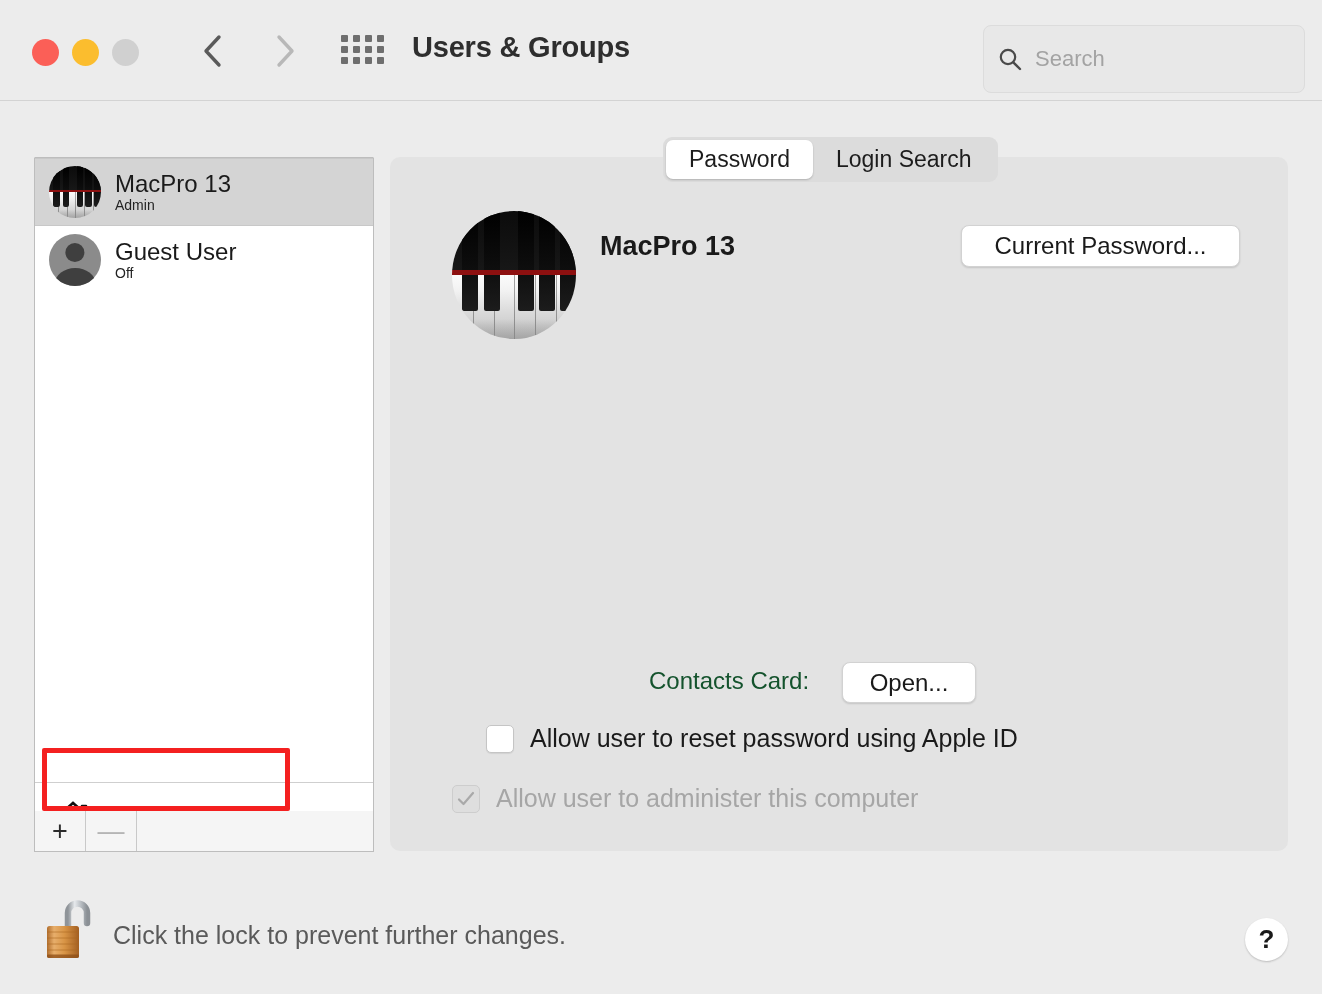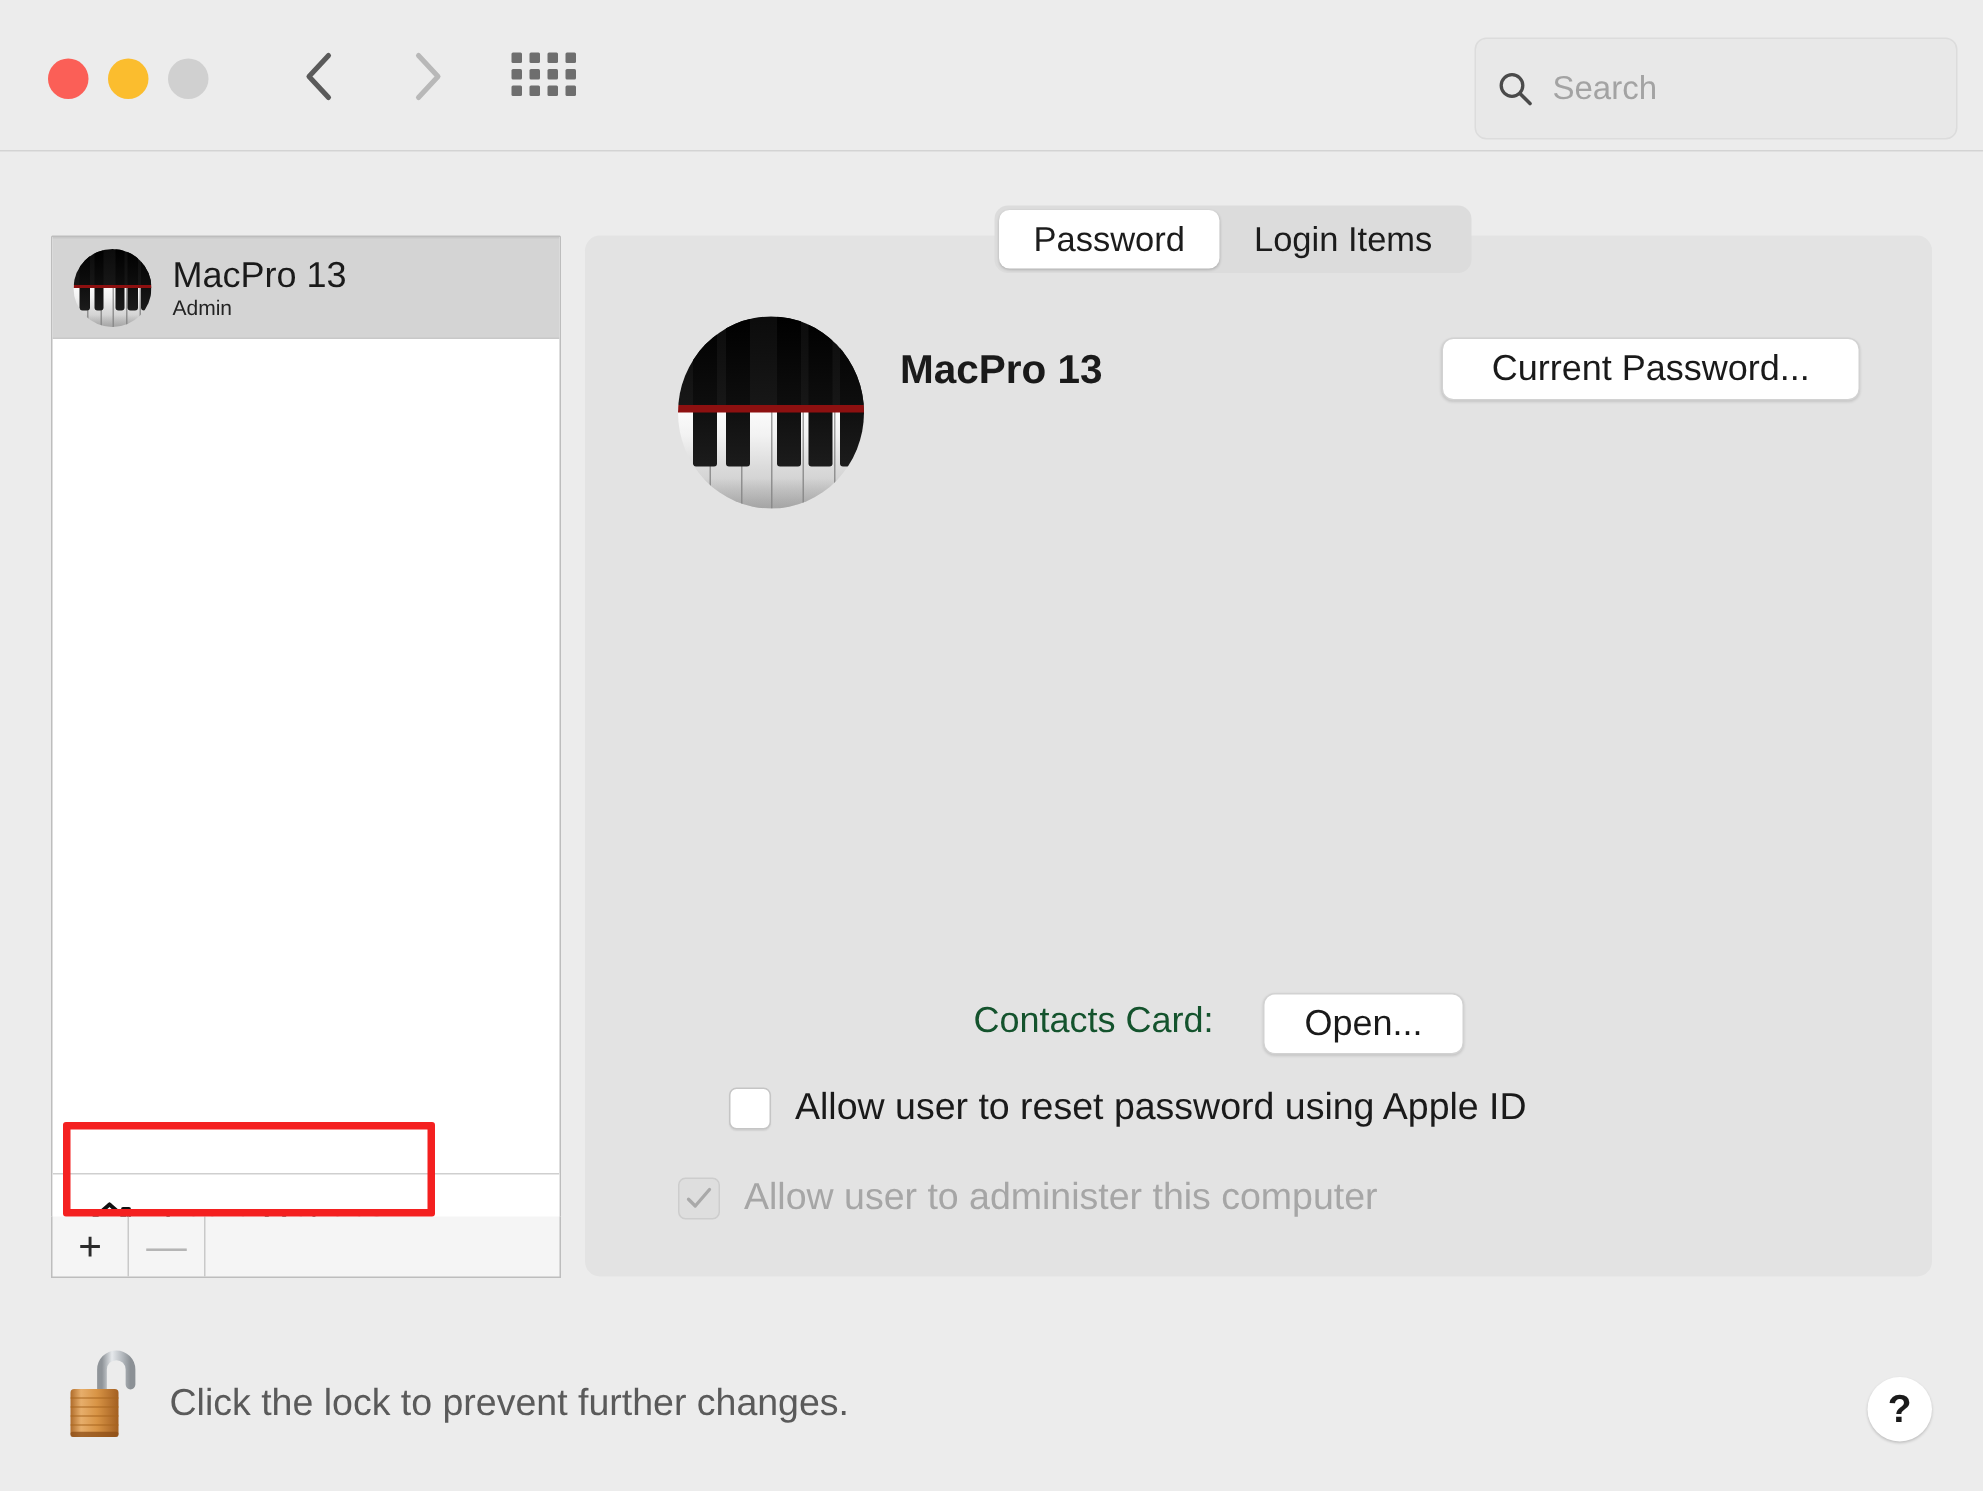--- a/index.html
+++ b/index.html
@@ -466,20 +466,21 @@
     <i></i>
       <i></i>
       <i></i>
       <i></i>
     <i></i>
       <i></i>
       <i></i>
       <i></i>
   </div>
 
+  <div id="window-title">Users &amp; Groups</div>
 
   <div id="search-field">
     <svg id="search-icon" viewBox="0 0 25 25">
       <circle cx="10" cy="10" r="7.2" fill="none" stroke="#4a4a4a" stroke-width="2.2"></circle>
       <line x1="15.3" y1="15.3" x2="22" y2="22" stroke="#4a4a4a" stroke-width="2.4" stroke-linecap="round"></line>
     </svg>
     <span id="search-placeholder">Search</span>
   </div>
 </div>
 
@@ -505,20 +506,30 @@
       <div class="redline"></div>
       <div class="shade"></div>
     </div>
     <div class="user-text">
       <div class="user-name">MacPro 13</div>
       <div class="user-sub">Admin</div>
     </div>
   </div>
 
 
+  <div class="user-row">
+    <div class="user-avatar guest-av">
+      <div class="head"></div>
+      <div class="body"></div>
+    </div>
+    <div class="user-text">
+      <div class="user-name">Guest User</div>
+      <div class="user-sub">Off</div>
+    </div>
+  </div>
 
   <div id="login-options-row">
     <svg id="home-icon" viewBox="0 0 36 34">
       <path d="M18 3 L33 16" fill="none" stroke="#111" stroke-width="2.6" stroke-linecap="round"></path>
       <path d="M18 3 L3 16" fill="none" stroke="#111" stroke-width="2.6" stroke-linecap="round"></path>
       <path d="M7 15 L7 31 L29 31 L29 15" fill="none" stroke="#111" stroke-width="2.6" stroke-linejoin="round"></path>
       <rect x="14" y="21" width="8" height="10" fill="#111"></rect>
       <path d="M27 6 L31 6 L31 13" fill="none" stroke="#111" stroke-width="2.6" stroke-linecap="round" stroke-linejoin="round"></path>
     </svg>
     <span id="login-options-label">Login Options</span>
@@ -529,21 +540,21 @@
 
 <div id="addremove-bar">
   <div class="ar-btn">+</div>
   <div class="ar-btn disabled">—</div>
 </div>
 
 <div id="content-panel"></div>
 
 <div id="tab-bar">
   <div class="tab active">Password</div>
-  <div class="tab">Login Items</div>
+  <div class="tab">Login Search</div>
 </div>
 
 <div id="main-avatar" class="piano">
   <div class="whitelines">
     <u style="left:17%"></u>
       <u style="left:34%"></u>
       <u style="left:50%"></u>
     <u style="left:67%"></u>
       <u style="left:84%"></u>
   </div>

